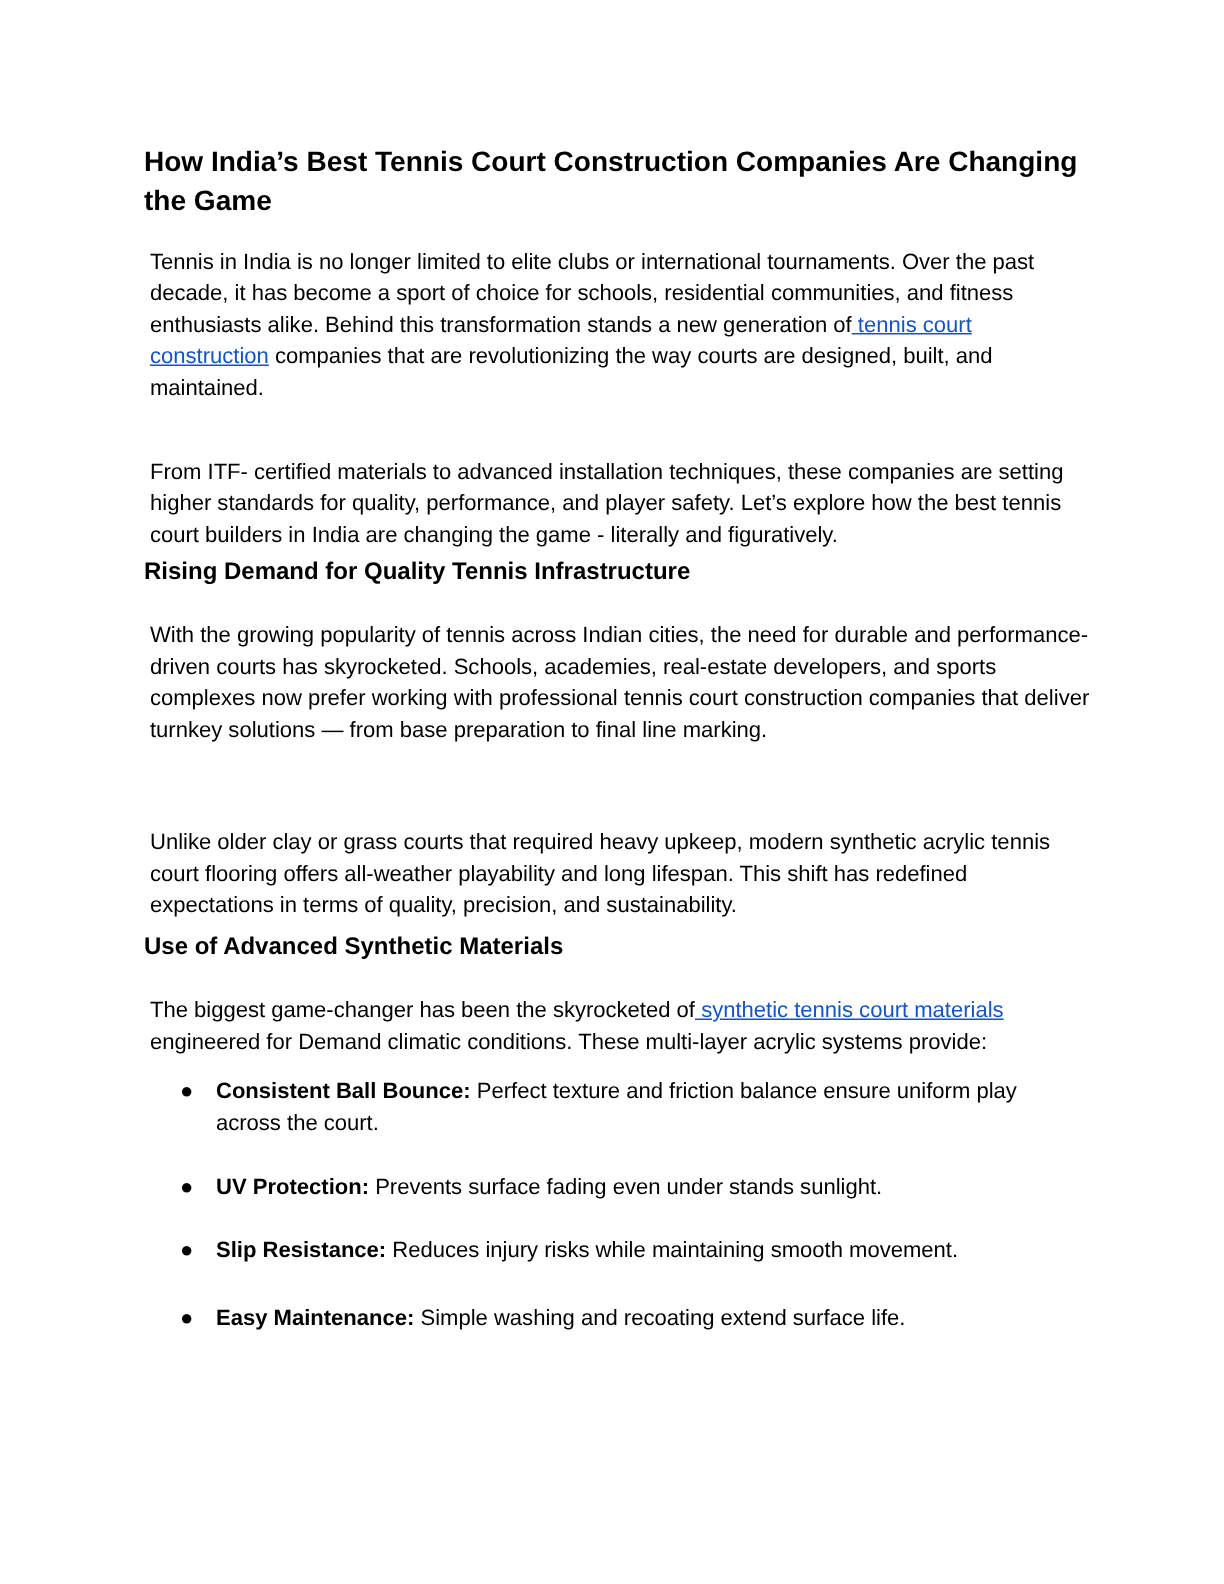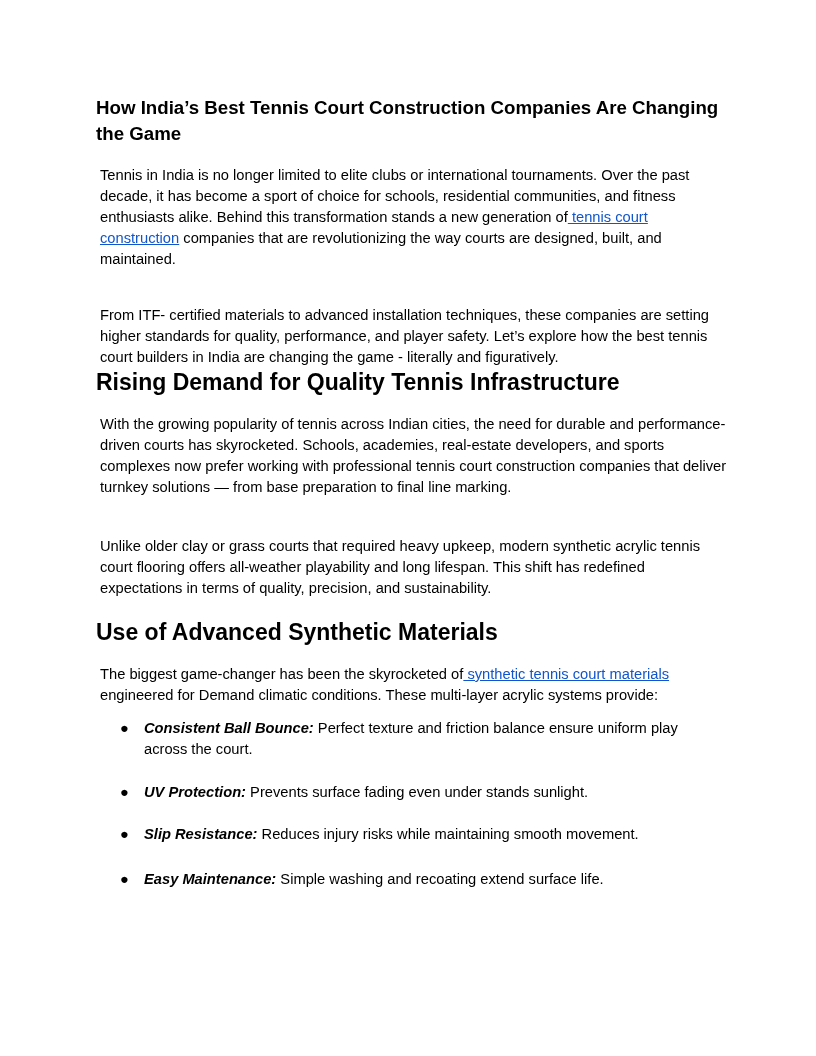--- a/index.html
+++ b/index.html
@@ -1,44 +1,44 @@
 <!DOCTYPE html>
 <html><head>
   <meta charset="utf-8">
   <style>
     html, body { margin: 0; padding: 0; background: #ffffff; }
     body { width: 816px; height: 1056px; position: relative; overflow: hidden;
       font-family: "Liberation Sans", sans-serif; color: #000000; }
     .page { position: absolute; left: 96px; top: 0; width: 628px; }
     h1 { position: absolute; left: 0; top: 95px; width: 628px; margin: 0;
       font-size: 18.7px; font-weight: bold; line-height: 26px; }
-    h2 { position: absolute; left: 0; margin: 0; font-size: 23px; font-weight: bold; line-height: 24px; }
+    h2 { position: absolute; left: 0; margin: 0; font-size: 16px; font-weight: bold; line-height: 24px; }
     p { position: absolute; left: 0; width: 628px; margin: 4px; font-size: 14.7px; line-height: 21px; }
     a { color: #1155cc; text-decoration: underline; }
     .bullets { position: absolute; left: 0; top: 0; width: 628px; margin: 0; padding: 0; list-style: none; }
     .bullets li { position: absolute; left: 0; width: 628px; font-size: 14.7px; line-height: 21px; }
     .bullet-dot { position: absolute; left: 24px; top: 0; }
     .bullet-text { position: absolute; left: 48px; width: 560px; }
-    b { font-weight: bold; font-style: italic; }
+    b { font-weight: bold; }
   </style>
 </head>
 <body>
 
 <div class="page">
   <h1>How India’s Best Tennis Court Construction Companies Are Changing the Game</h1>
 
   <p style="top:161px"><span>Tennis in India is no longer limited to elite clubs or international tournaments. Over the past decade, it has become a sport of choice for schools, residential communities, and fitness enthusiasts alike. Behind this transformation stands a new generation of</span><a href="#"> tennis court construction</a><span> companies that are revolutionizing the way courts are designed, built, and maintained.</span></p>
 
   <p style="top:301px">From ITF- certified materials to advanced installation techniques, these companies are setting higher standards for quality, performance, and player safety. Let’s explore how the best tennis court builders in India are changing the game - literally and figuratively.</p>
 
   <h2 style="top:370px">Rising Demand for Quality Tennis Infrastructure</h2>
 
   <p style="top:410px">With the growing popularity of tennis across Indian cities, the need for durable and performance-driven courts has skyrocketed. Schools, academies, real-estate developers, and sports complexes now prefer working with professional tennis court construction companies that deliver turnkey solutions — from base preparation to final line marking.</p>
 
-  <p style="top:532px">Unlike older clay or grass courts that required heavy upkeep, modern synthetic acrylic tennis court flooring offers all-weather playability and long lifespan. This shift has redefined expectations in terms of quality, precision, and sustainability.</p>
+  <p style="top:548px">Unlike older clay or grass courts that required heavy upkeep, modern synthetic acrylic tennis court flooring offers all-weather playability and long lifespan. This shift has redefined expectations in terms of quality, precision, and sustainability.</p>
 
   <h2 style="top:620px">Use of Advanced Synthetic Materials</h2>
 
   <p style="top:660px"><span>The biggest game-changer has been the skyrocketed of</span><a href="#"> synthetic tennis court materials</a><span> engineered for Demand climatic conditions. These multi-layer acrylic systems provide:</span></p>
 
   <ul class="bullets">
     <li style="top:718px">
       <span class="bullet-dot">●</span>
       <span class="bullet-text"><b>Consistent Ball Bounce:</b><span> Perfect texture and friction balance ensure uniform play across the court.</span></span>
     </li>

